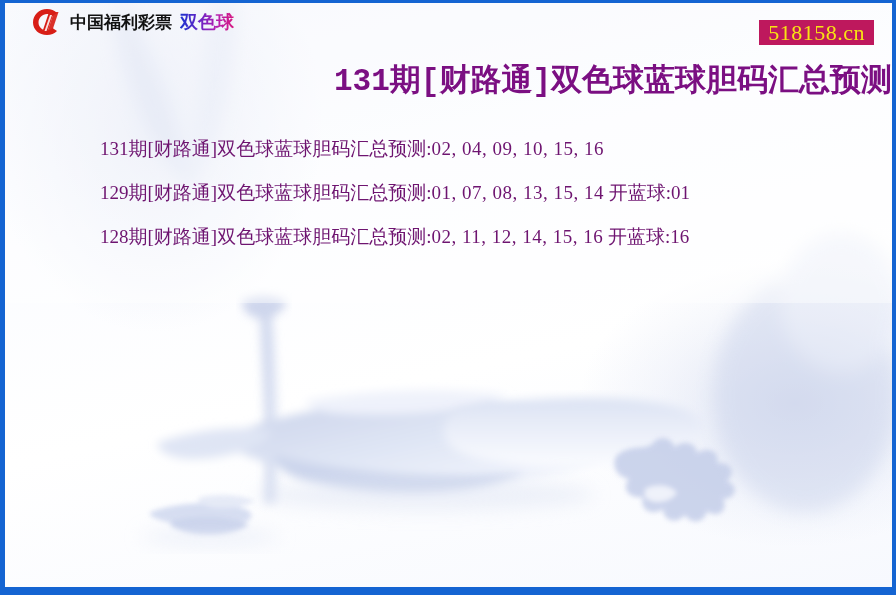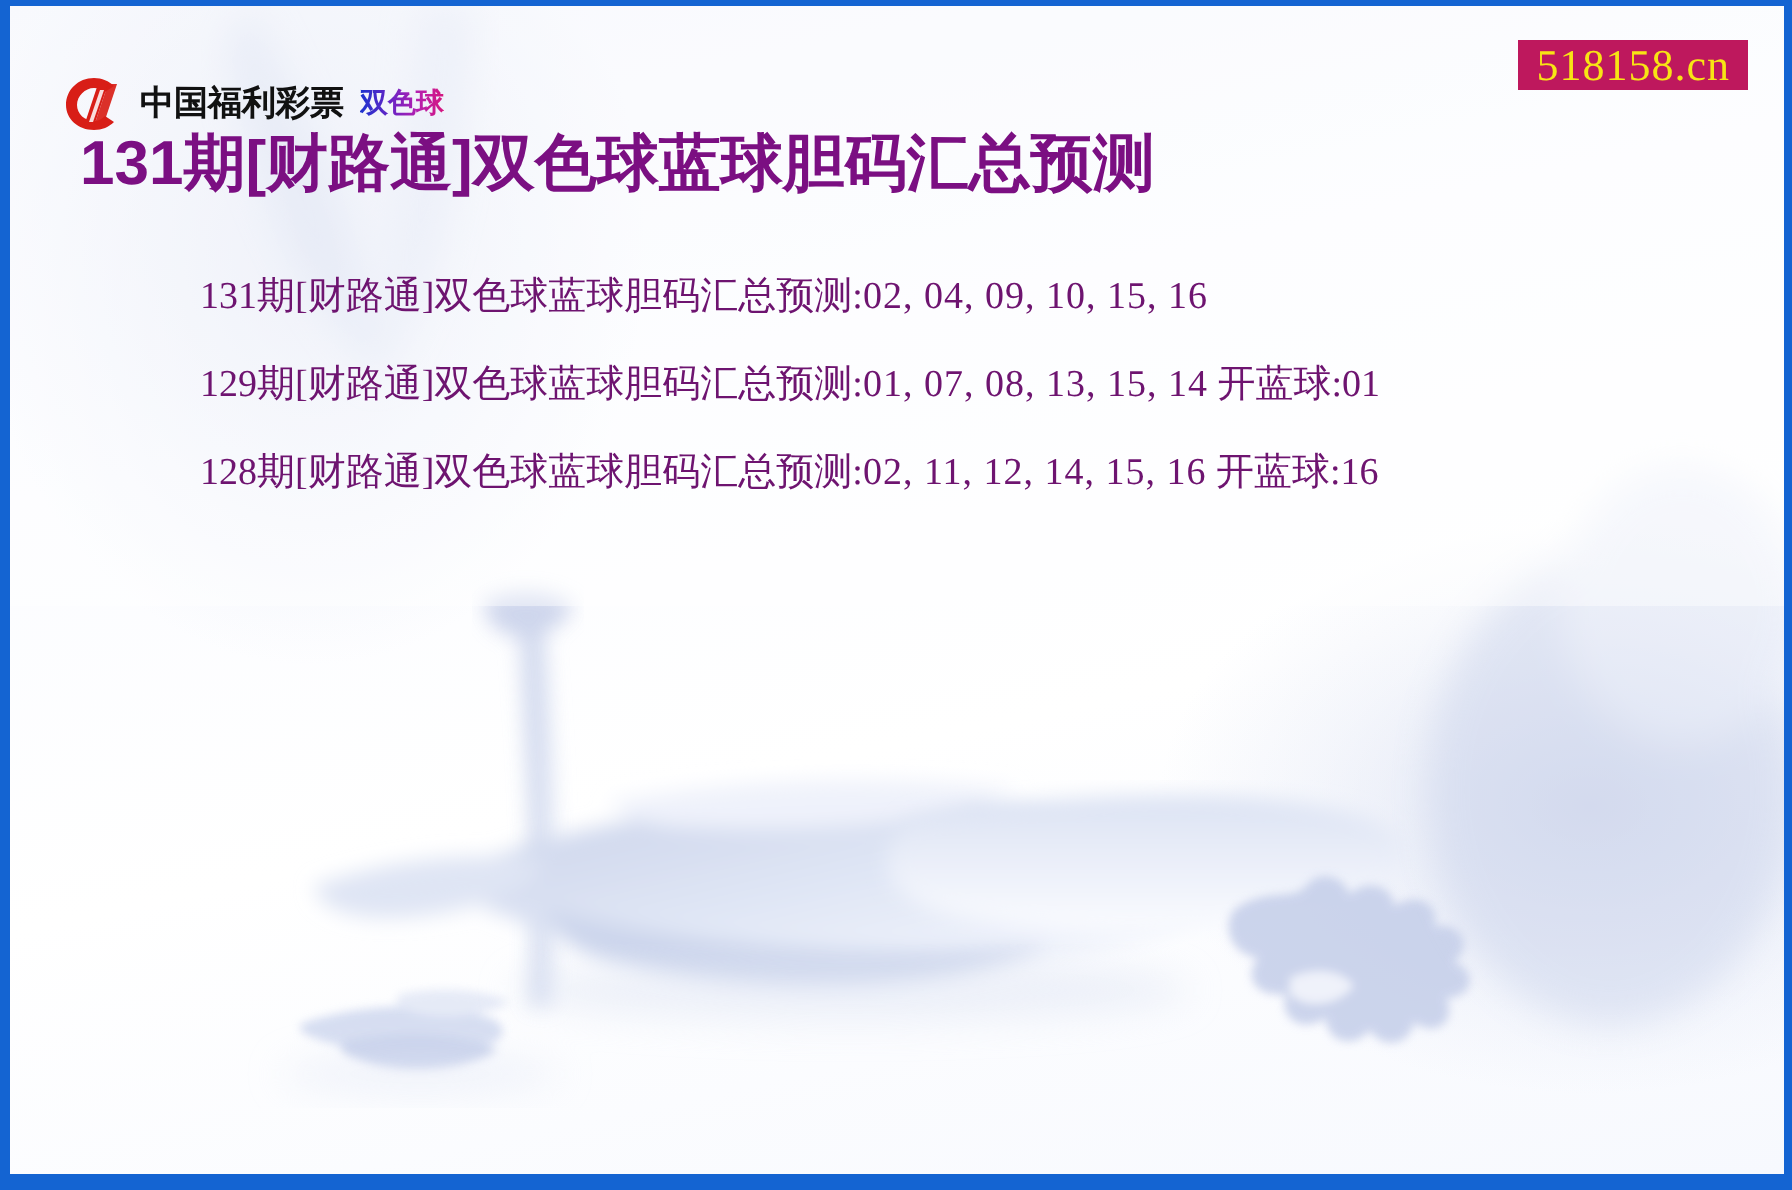--- a/index.html
+++ b/index.html
@@ -41,21 +41,21 @@
   
   .header {
     position: relative;
     z-index: 3;
     height: 53px;
   }
 
   .brand {
     position: absolute;
     left: 27px;
-    top: 35px;
+    top: 5px;
     display: flex;
     align-items: center;
     gap: 8px;
     height: 28px;
   }
   .brand-mark {
     width: 30px;
     height: 28px;
     flex: 0 0 auto;
     display: block;
@@ -64,21 +64,21 @@
     font-family: "DejaVu Sans", "Liberation Sans", sans-serif;
     font-size: 17px;
     font-weight: bold;
     letter-spacing: 0px;
     color: #111111;
     white-space: nowrap;
     line-height: 28px;
   }
   .brand-accent {
     font-family: "DejaVu Sans", "Liberation Sans", sans-serif;
-    font-size: 14px;
+    font-size: 18px;
     font-weight: bold;
     white-space: nowrap;
     line-height: 28px;
     background-image: linear-gradient(90deg, #1a33cf 0%, #6b23c4 38%, #b51fb0 68%, #d6177f 100%);
     -webkit-background-clip: text;
     background-clip: text;
     color: transparent;
   }
 
   .sitebadge {
@@ -93,28 +93,27 @@
     height: 25px;
     padding: 0 9px;
     white-space: nowrap;
     letter-spacing: 0.5px;
   }
 
   
   .title {
     position: relative;
     z-index: 3;
-    text-align: left;
+    text-align: right;
     color: #7b0f82;
-    font-family: Liberation Sans, sans-serif;
+    font-family: Liberation Mono, monospace;
     font-size: 31px;
     line-height: 40px;
     margin-top: 6px;
     white-space: nowrap;
-    padding-left: 35px;
   }
 
   
   .list {
     position: relative;
     z-index: 3;
     margin: 25px 0 0 0;
     padding: 0 12px 0 95px;
     list-style: none;
   }

